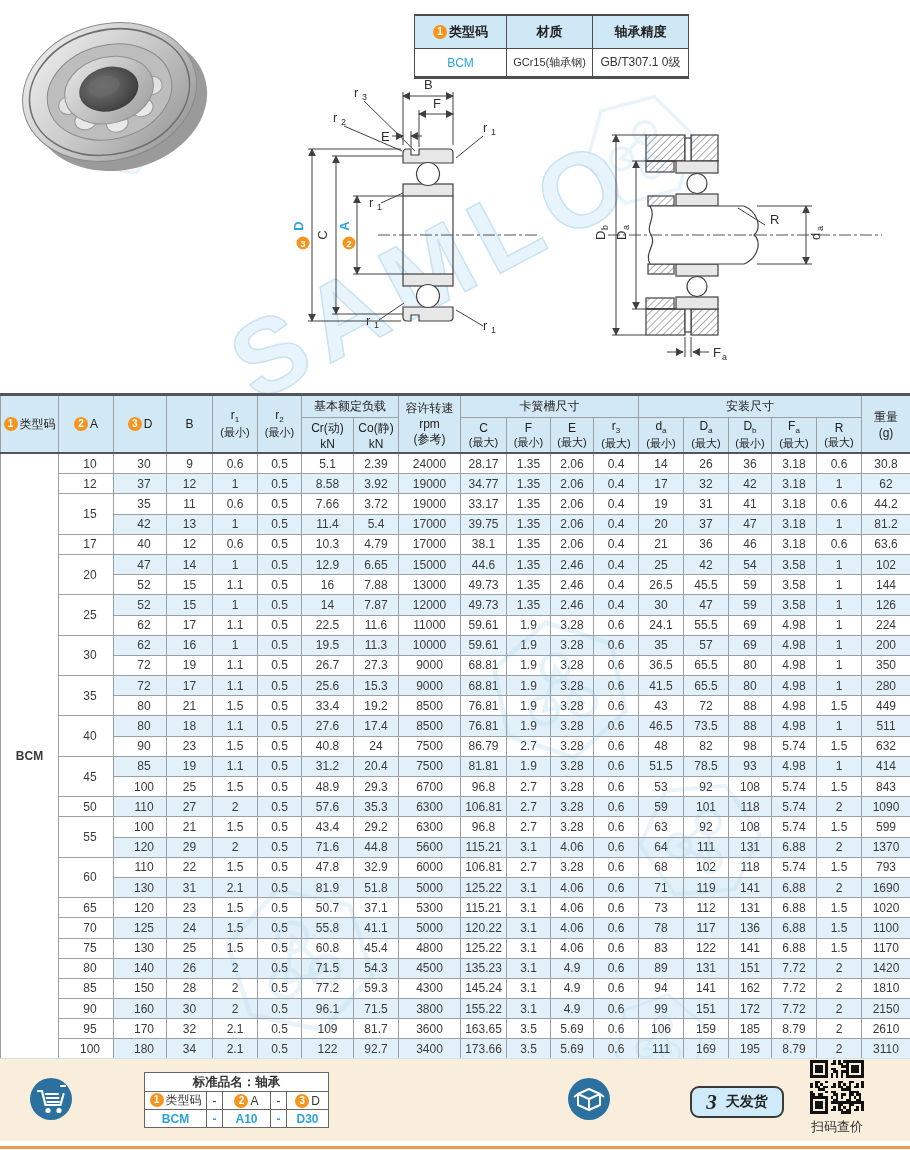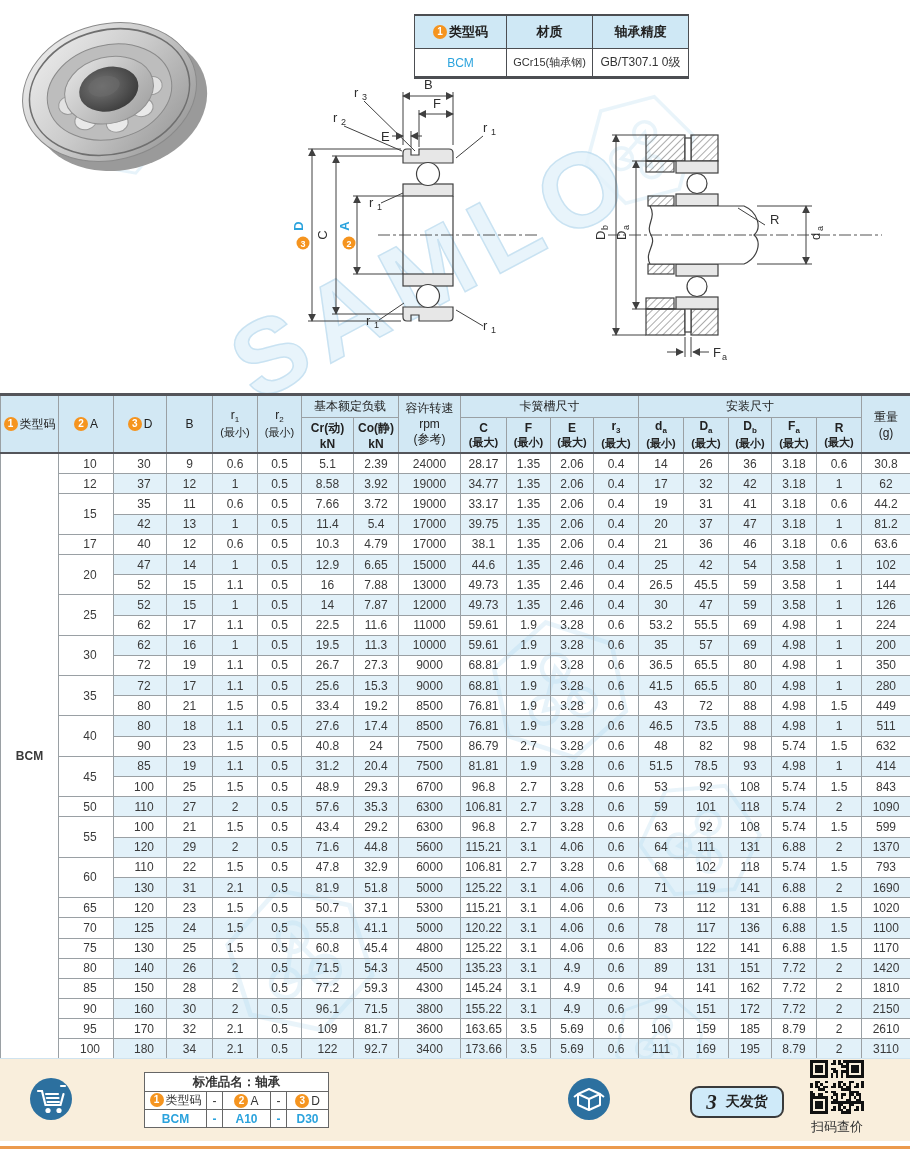--- a/index.html
+++ b/index.html
@@ -19,21 +19,21 @@
   
   .badge{display:inline-block;width:14px;height:14px;border-radius:50%;background:#f5941f;color:#fff;
          font-size:10px;line-height:14px;text-align:center;font-weight:bold;margin-right:2px;vertical-align:1px;}
   
   .main{position:absolute;left:0;top:393px;z-index:1;width:910px;border-collapse:collapse;table-layout:fixed;
         border-top:3px solid #54555a;border-bottom:3px solid #54555a;}
   .main th,.main td{border:1px solid #9aa0a4;text-align:center;padding:0;overflow:hidden;}
   .main thead{border-bottom:2px solid #54555a;}
   .main thead th{background:#d2e8f4;font-weight:normal;font-size:12px;color:#222;}
   .main thead tr.h1 th{height:21px;}
-  .main thead tr.h2 th{height:34px;font-weight:bold;}
+  .main thead tr.h2 th{height:34px;}
   .main thead .note{font-size:11px;}
   .main td{height:19.2px;font-size:12px;color:#3a3a3a;background:transparent;}
   .main tr.alt td.v,.main tr.alt td.dcell{background:rgba(173,216,238,0.35);}
   .main td.dcell,.main td.acell{background:transparent;padding-left:8px;}
   .main td.type{font-weight:bold;}
   sub{font-size:8px;}
   
   .footer{position:absolute;left:0;top:1058px;width:910px;height:82px;background:#f9eedc;
           border-top:1px solid #cfe3ef;z-index:1;}
   .bottomline{position:absolute;left:0;top:1146px;width:910px;height:3px;background:#eb9a4d;z-index:1;}
@@ -551,21 +551,21 @@
           <td class="v">17</td>
           <td class="v">1.1</td>
           <td class="v">0.5</td>
           <td class="v">22.5</td>
           <td class="v">11.6</td>
           <td class="v">11000</td>
           <td class="v">59.61</td>
           <td class="v">1.9</td>
           <td class="v">3.28</td>
           <td class="v">0.6</td>
-          <td class="v">53.2</td>
+          <td class="v">24.1</td>
           <td class="v">55.5</td>
           <td class="v">69</td>
           <td class="v">4.98</td>
           <td class="v">1</td>
           <td class="v">224</td>
         </tr>
         <tr class="alt">
           <td class="blue acell" rowspan="2">30</td>
           <td class="blue dcell">62</td>
           <td class="v">16</td>

